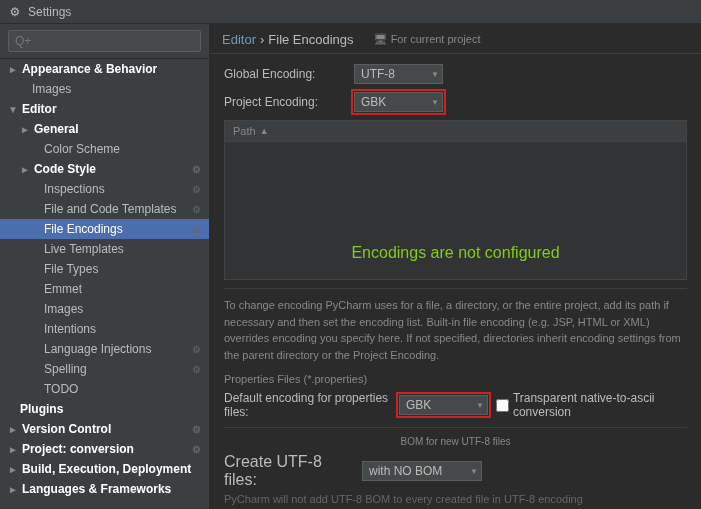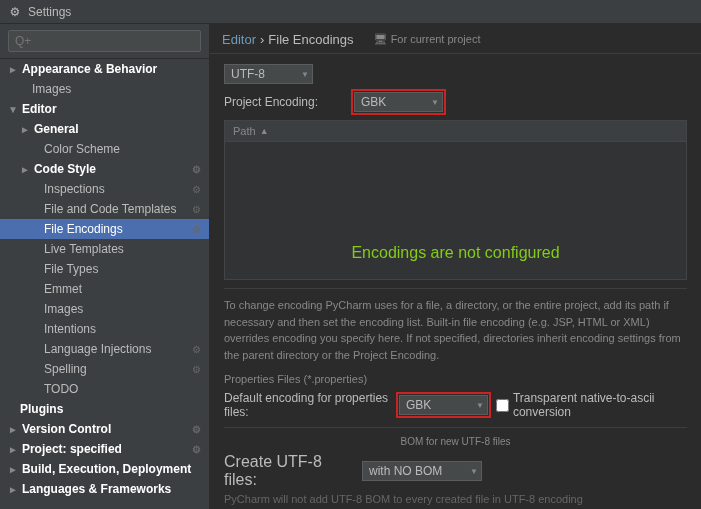--- a/index.html
+++ b/index.html
@@ -352,21 +352,21 @@
           <span style="width:12px;display:inline-block;"></span>
           <span>Plugins</span>
         </div>
         <div class="tree-item  section-header">
           <span class="arrow">►</span>
           <span>Version Control</span>
           <span class="sidebar-icon-right">⚙</span>
         </div>
         <div class="tree-item  section-header">
           <span class="arrow">►</span>
-          <span>Project: specified</span>
+          <span>Project: conversion</span>
           <span class="sidebar-icon-right">⚙</span>
         </div>
         <div class="tree-item  section-header">
           <span class="arrow">►</span>
           <span>Build, Execution, Deployment</span>
         </div>
         <div class="tree-item  section-header">
           <span class="arrow">►</span>
           <span>Languages &amp; Frameworks</span>
         </div>
@@ -379,20 +379,21 @@
       <span class="breadcrumb-sep">›</span>
       <span class="breadcrumb-current">File Encodings</span>
       <span class="for-current-project">
         <span style="font-size:11px;">🖥</span>
         <span>For current project</span>
       </span>
     </div>
     <div class="content-body">
 
       <div class="form-row">
+        <span class="form-label">Global Encoding:</span>
         <div class="select-wrapper">
           <select class="form-select">
             <option>UTF-8</option>
             <option>UTF-16</option>
             <option>ISO-8859-1</option>
             <option>GBK</option>
           </select>
           <span class="select-arrow">▼</span>
         </div>
       </div>

